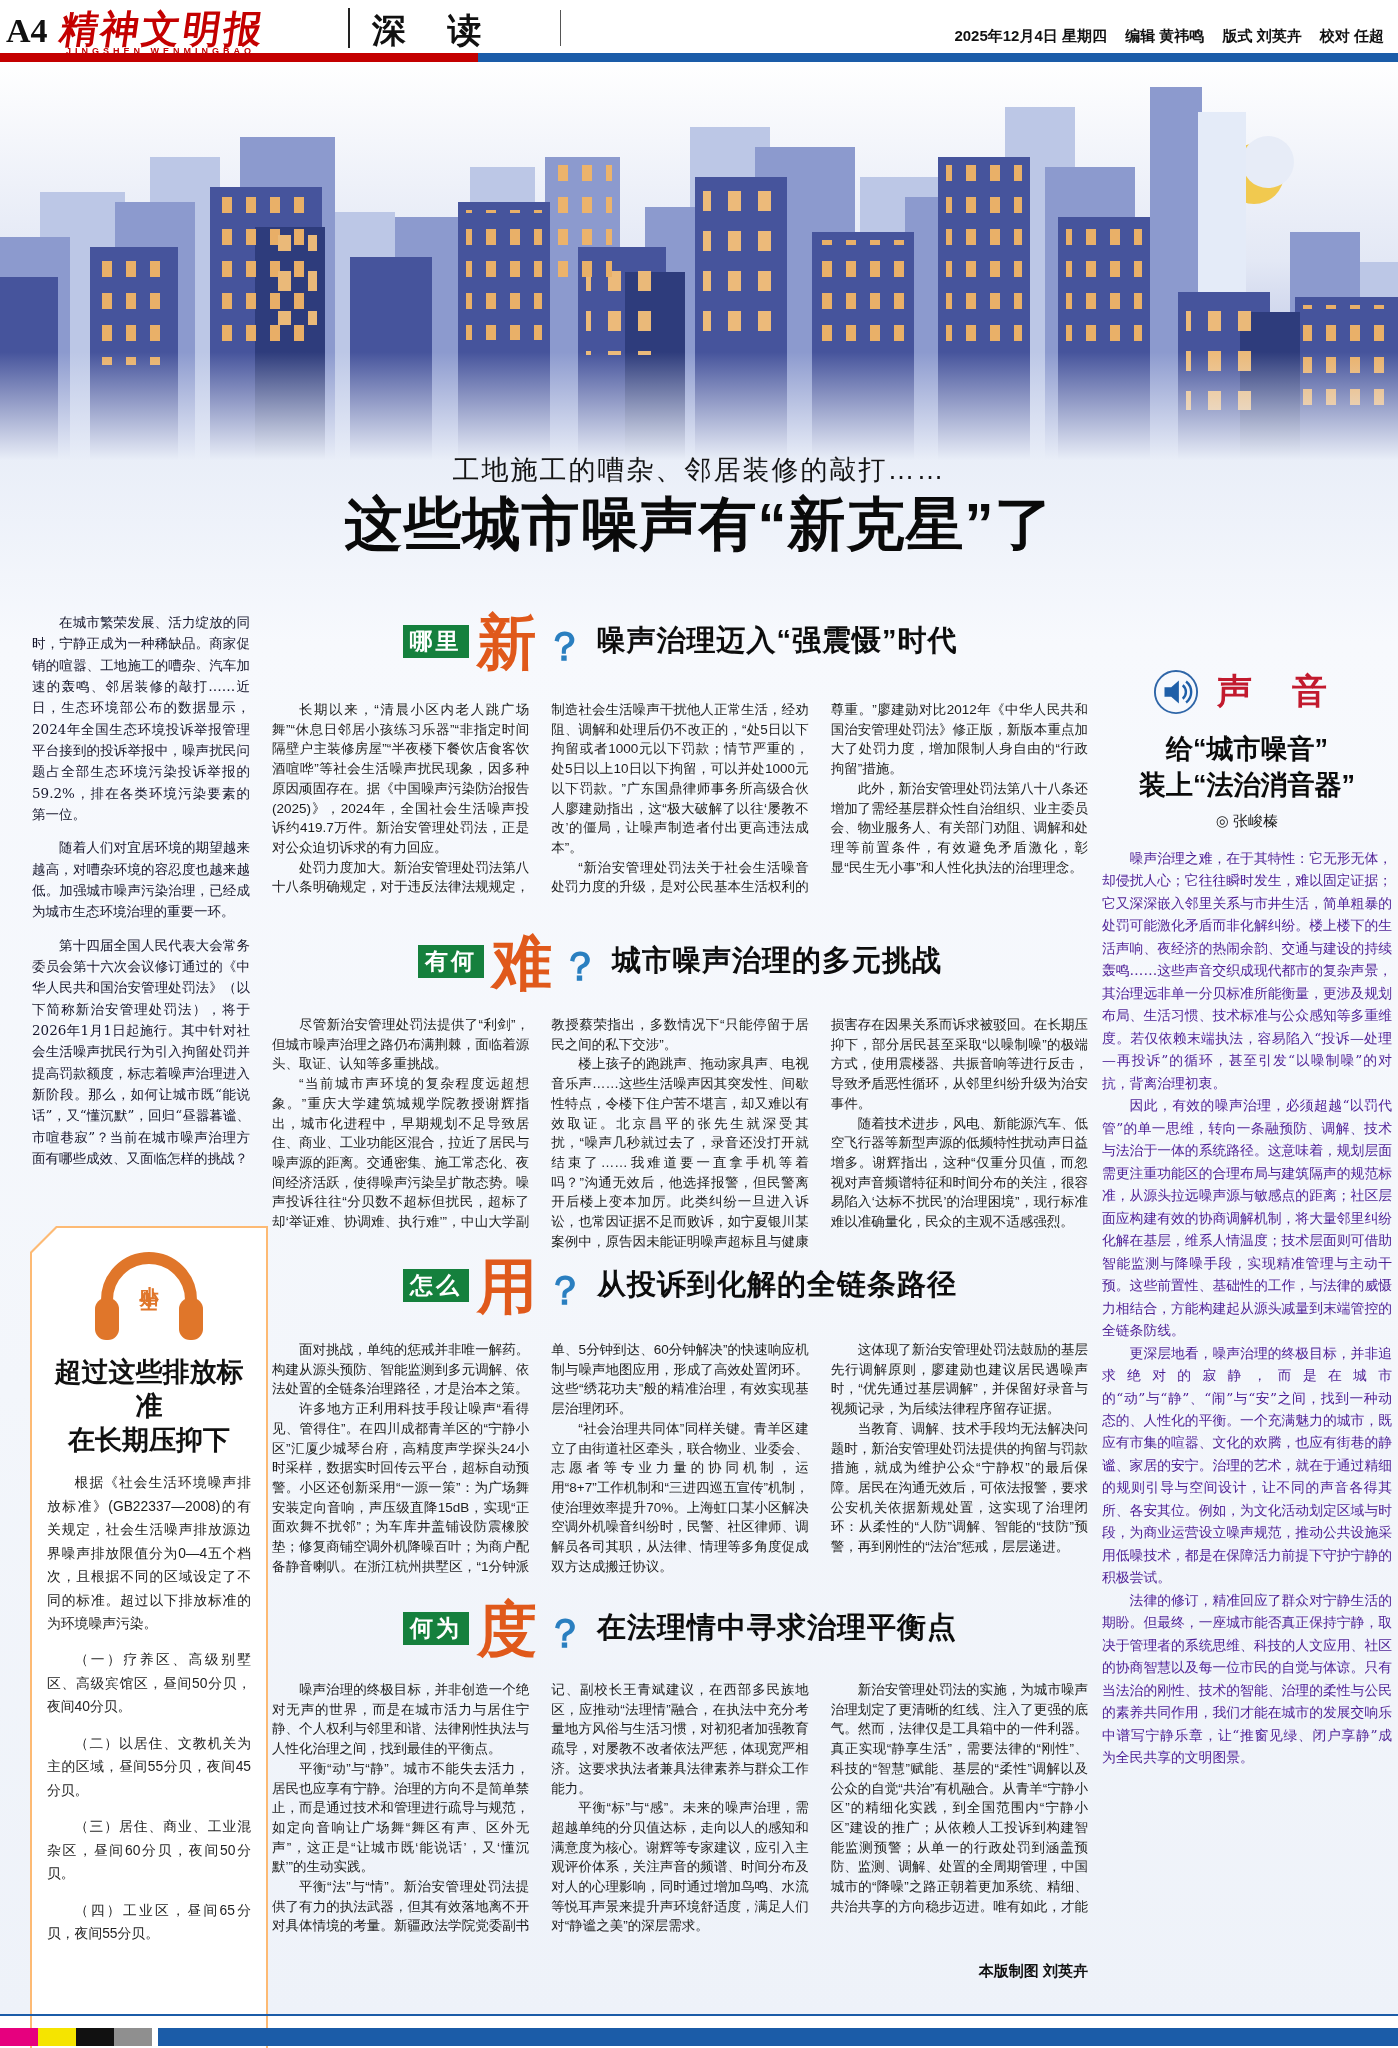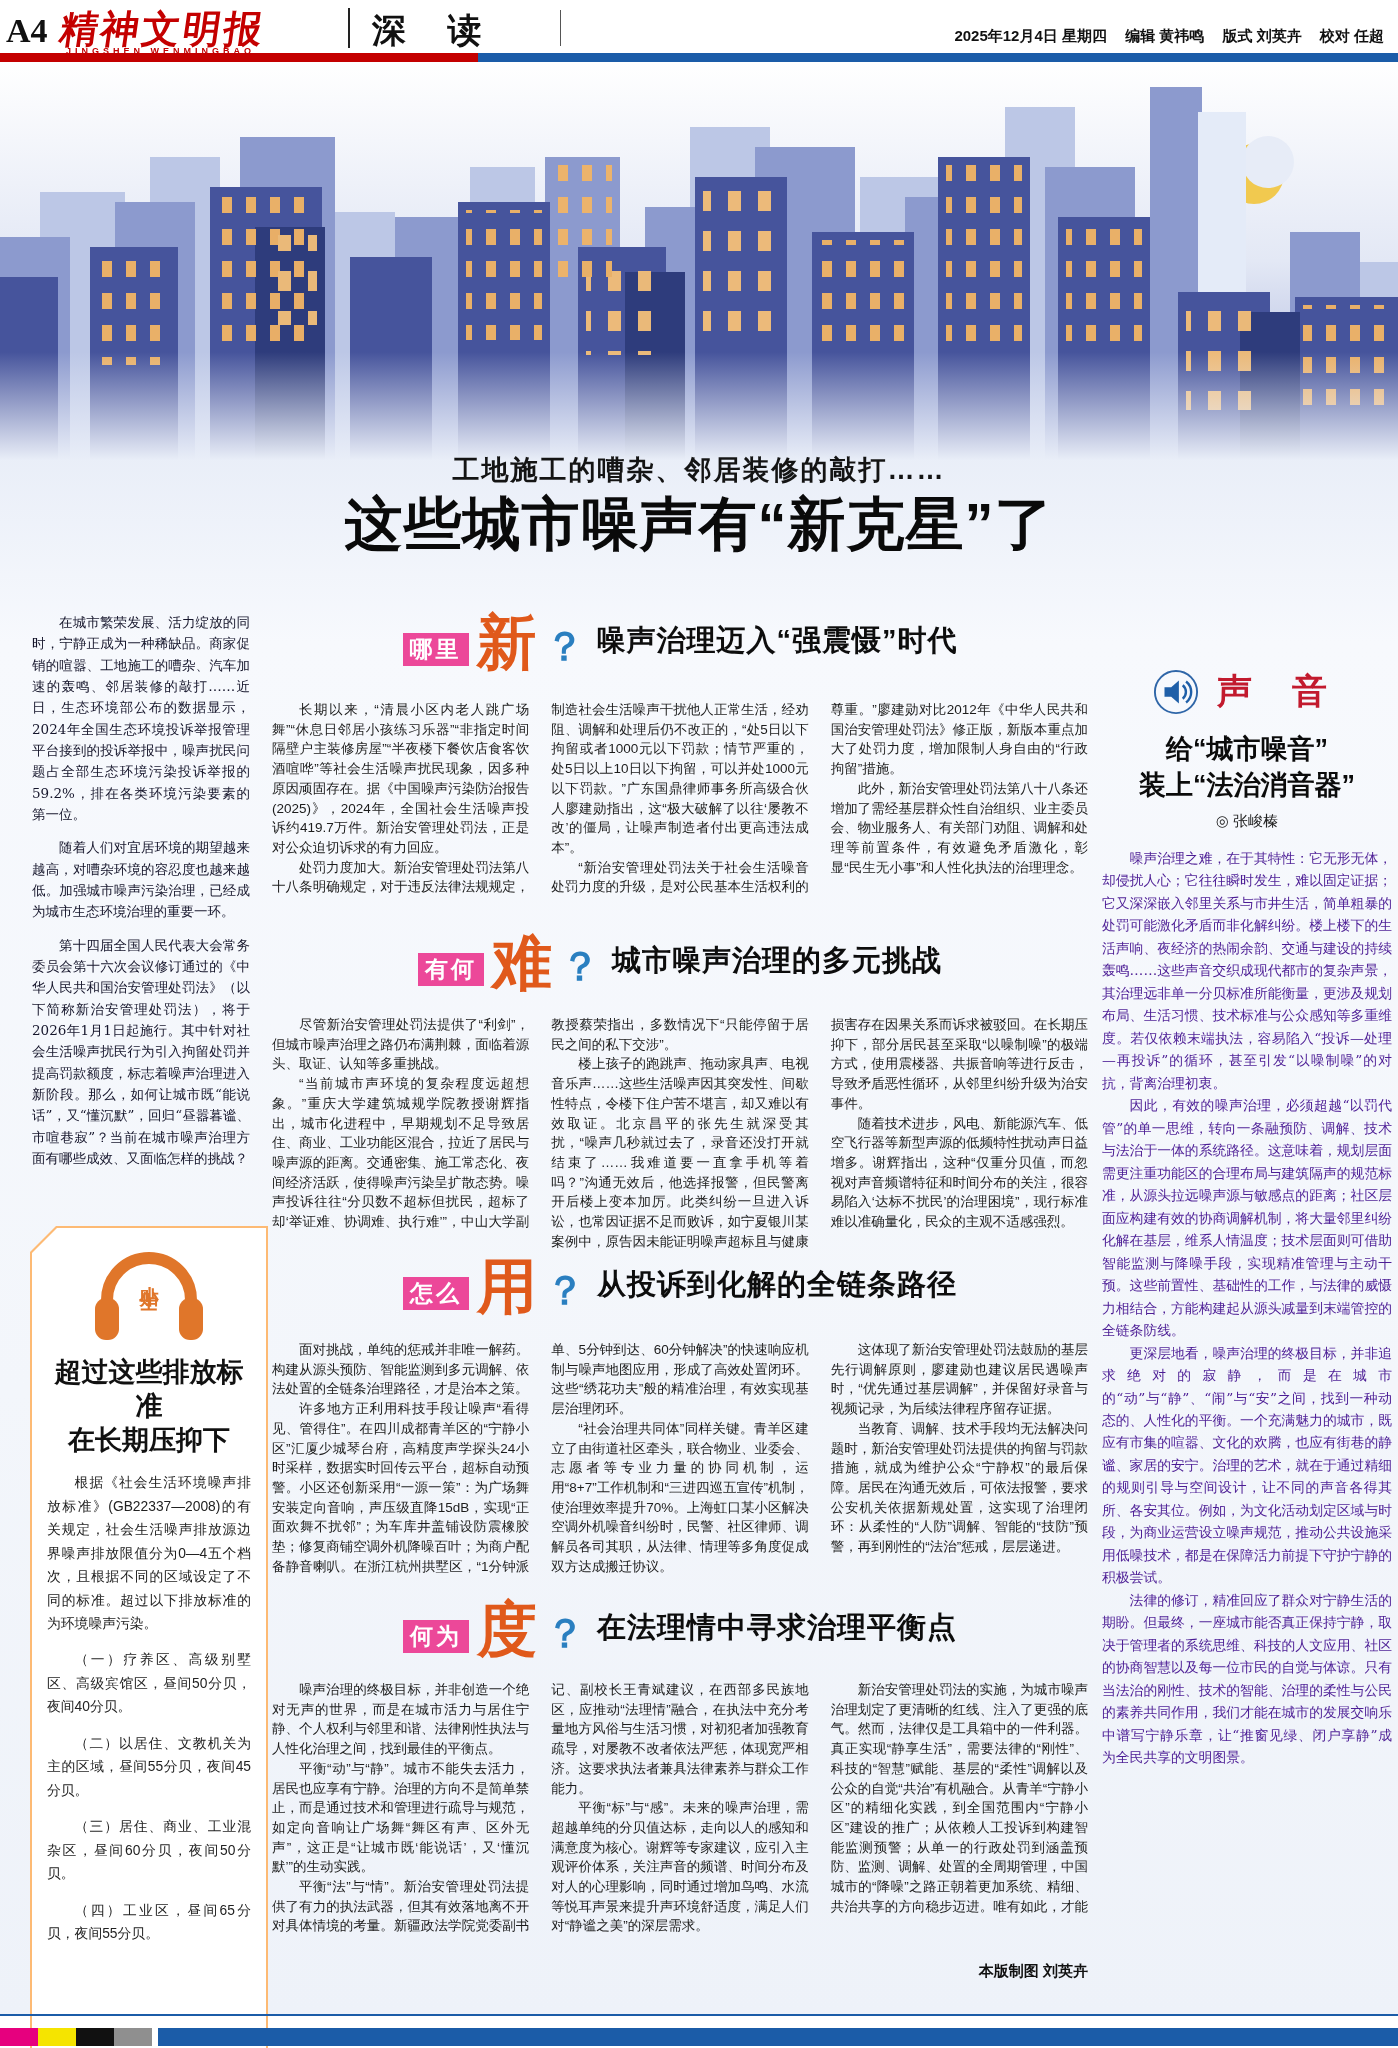--- a/index.html
+++ b/index.html
@@ -13,21 +13,21 @@
         font-size:38px;transform:skewX(-8deg);letter-spacing:3px;white-space:nowrap}
   .logo-latin{position:absolute;left:66px;top:46px;color:#c40000;font-size:9px;font-weight:bold;letter-spacing:4px}
   .vline{position:absolute;width:2px;background:#222}
   .sec-name{position:absolute;left:372px;top:8px;font-size:34px;font-weight:bold;letter-spacing:16px;white-space:nowrap}
   .dateline{position:absolute;right:14px;top:27px;font-size:15px;font-weight:bold;white-space:nowrap}
   .dateline span{margin-left:14px}
   .rule-red{position:absolute;top:53px;left:0;width:478px;height:9px;background:#c40000}
   .rule-blue{position:absolute;top:53px;left:478px;right:0;height:9px;background:#1b5ca8}
   
   .sky{position:absolute;top:62px;left:0}
-  .kicker{position:absolute;top:452px;left:0;width:100%;text-align:center;font-size:27px;font-weight:bold;
+  .kicker{position:absolute;top:452px;left:0;width:100%;text-align:center;font-size:27px;font-weight:normal;
         letter-spacing:2px;color:#141414}
   .headline{position:absolute;top:486px;left:0;width:100%;text-align:center;font-size:58px;font-weight:bold;
         letter-spacing:1px;margin:0;color:#0a0a0a}
   
   .intro{position:absolute;left:20px;top:600px;width:242px;height:618px;overflow:hidden;
         font-family:"DejaVu Serif","Liberation Serif",serif;font-size:13.5px;line-height:1.58;
         text-align:justify;color:#15152b}
   .intro p{margin:12px;text-indent:2em}
   
   .tipsbox{position:absolute;left:30px;top:1226px;width:238px;height:872px;background:#fdba74;
@@ -35,22 +35,22 @@
   .tips-inner{position:absolute;inset:2px;background:#fff;box-sizing:border-box;padding:16px 15px 8px;
         clip-path:polygon(25px 0,100% 0,100% calc(100% - 25px),calc(100% - 25px) 100%,0 100%,0 25px)}
   .tips-iconwrap{position:relative;width:124px;height:102px;margin:2px auto 8px}
   .tips-label{position:absolute;left:50%;top:24px;transform:translateX(-50%);writing-mode:vertical-rl;
         color:#e0762a;font-size:19px;font-weight:bold;letter-spacing:3px}
   .tips-title{text-align:center;font-size:27px;font-weight:900;line-height:1.25;margin:4px 0 14px;color:#111}
   .tips-body{font-size:13.8px;line-height:1.7;text-align:justify;color:#222;overflow:hidden;height:470px}
   .tips-body p{margin:0 0 13px;text-indent:2em}
   
   .sec-head{position:absolute;left:272px;width:816px;display:flex;justify-content:center;align-items:flex-end;gap:8px}
-  .sh-tag{background:#ec4899;color:#fff;font-weight:bold;font-size:23px;padding:5px 7px;letter-spacing:3px;
-        line-height:1;margin-bottom:0}
+  .sh-tag{background:#15803d;color:#fff;font-weight:bold;font-size:23px;padding:5px 7px;letter-spacing:3px;
+        line-height:1;margin-bottom:8px}
   .sh-big{color:#e0591b;font-family:"DejaVu Serif",serif;font-weight:bold;font-size:60px;line-height:.8}
   .sh-q{color:#2a7fc0;font-weight:bold;font-size:40px;line-height:1;margin-right:4px}
   .sh-sub{font-size:29px;font-weight:bold;letter-spacing:1px;margin-bottom:5px;color:#0d0d0d}
   .sec-body{position:absolute;left:272px;width:816px;column-count:3;column-gap:22px;font-size:13.5px;
         line-height:1.46;text-align:justify;overflow:hidden;color:#1c1c1c}
   .sec-body p{margin:0;text-indent:2em}
   
   .voice{position:absolute;left:1102px;top:668px;width:290px}
   .voice-label{display:flex;justify-content:center;align-items:center;gap:4px}
   .voice-chars{color:#c21a2e;font-family:"DejaVu Serif",serif;font-weight:bold;font-size:35px;

